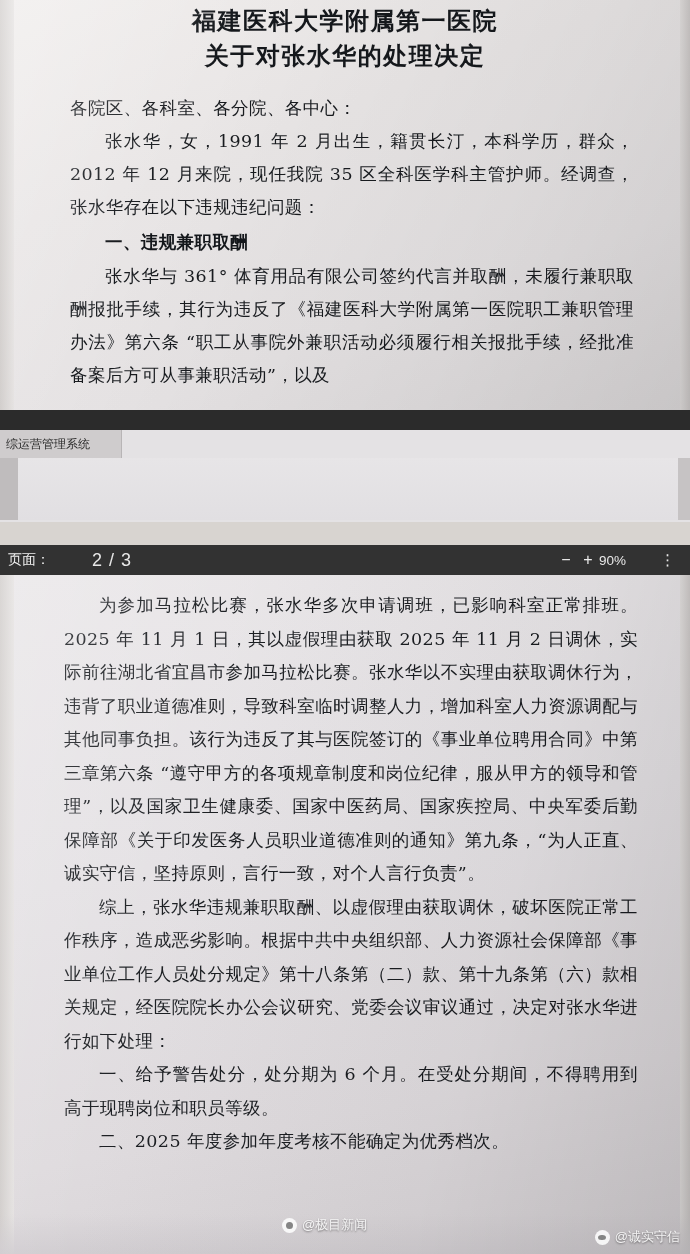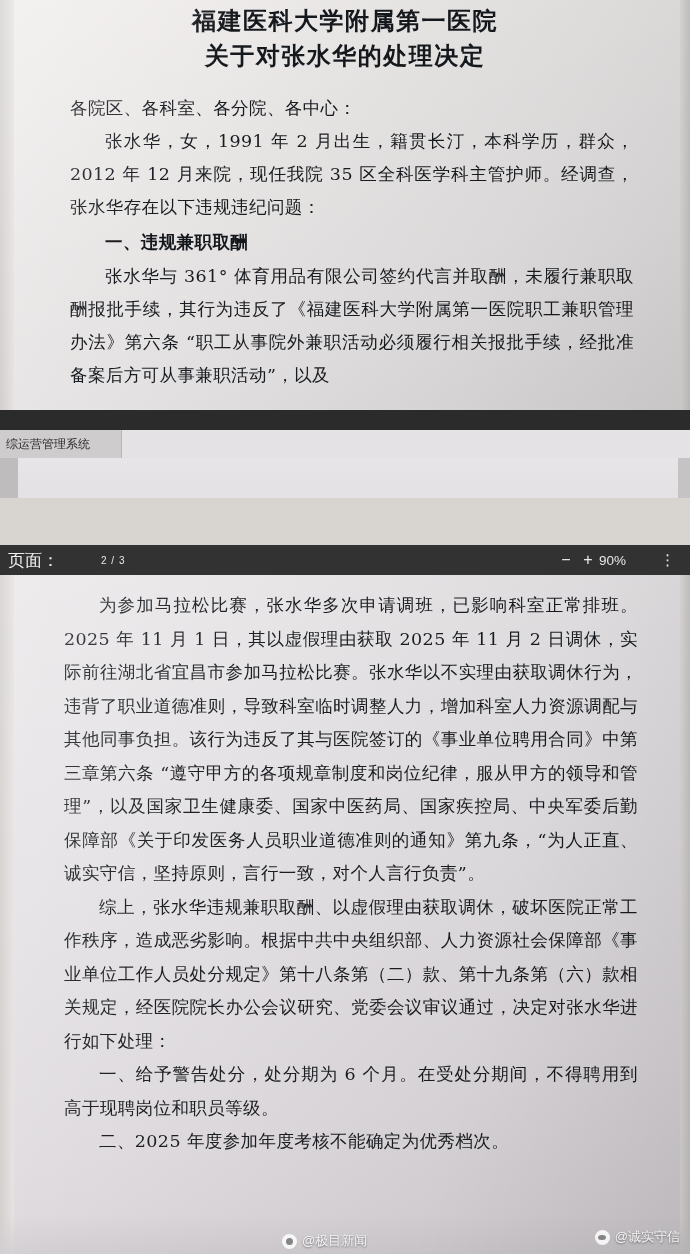--- a/index.html
+++ b/index.html
@@ -77,21 +77,21 @@
     text-indent: 2em;
     font-size: 17.5px;
     line-height: 36px;
     color: #14171b;
   }
 
   
   #mid-strip {
     position: absolute;
     left: 0; top: 410px;
-    width: 690px; height: 88px;
+    width: 690px; height: 112px;
     background: #e4e2e4;
     overflow: hidden;
   }
   .dark-bar {
     position: absolute;
     left: 0; top: 0;
     width: 690px; height: 20px;
     background: #2b2b2b;
   }
   .app-tab {
@@ -136,28 +136,28 @@
     background: #323232;
     display: flex;
     align-items: center;
     color: #e8e8e8;
     font-family: "Liberation Sans", sans-serif;
     font-size: 13px;
   }
   #pdf-toolbar .tb-label {
     margin-left: 8px;
     color: #f0f0f0;
-    font-size: 17px;
+    font-size: 14px;
     font-family: "DejaVu Sans", sans-serif;
     text-align: center;
   }
   #pdf-toolbar .page-num {
     margin-left: 42px;
     letter-spacing: 1px;
-    font-size: 10px;
+    font-size: 18px;
   }
   #pdf-toolbar .spacer { flex: 1; }
   #pdf-toolbar .zoom-btn {
     width: 22px;
     text-align: center;
     font-size: 16px;
     color: #ededed;
     cursor: default;
   }
   #pdf-toolbar .zoom-val {
@@ -235,21 +235,21 @@
     display: inline-block;
   }
   .wm-weibo::after {
     content: "";
     position: absolute;
     left: 3.5px; top: 5px;
     width: 8px; height: 5.5px;
     border-radius: 50%;
     background: rgba(120,120,120,0.9);
   }
-  #wm-center { left: 282px; bottom: 4px; }
+  #wm-center { left: 282px; bottom: 20px; }
   #wm-right  { right: 10px; bottom: 8px; }
 </style>
 </head>
 <body>
 
 <div id="doc-top">
   <div class="edge-left"></div>
   <div class="edge-right"></div>
 
   <div class="doc-title line1">福建医科大学附属第一医院</div>

